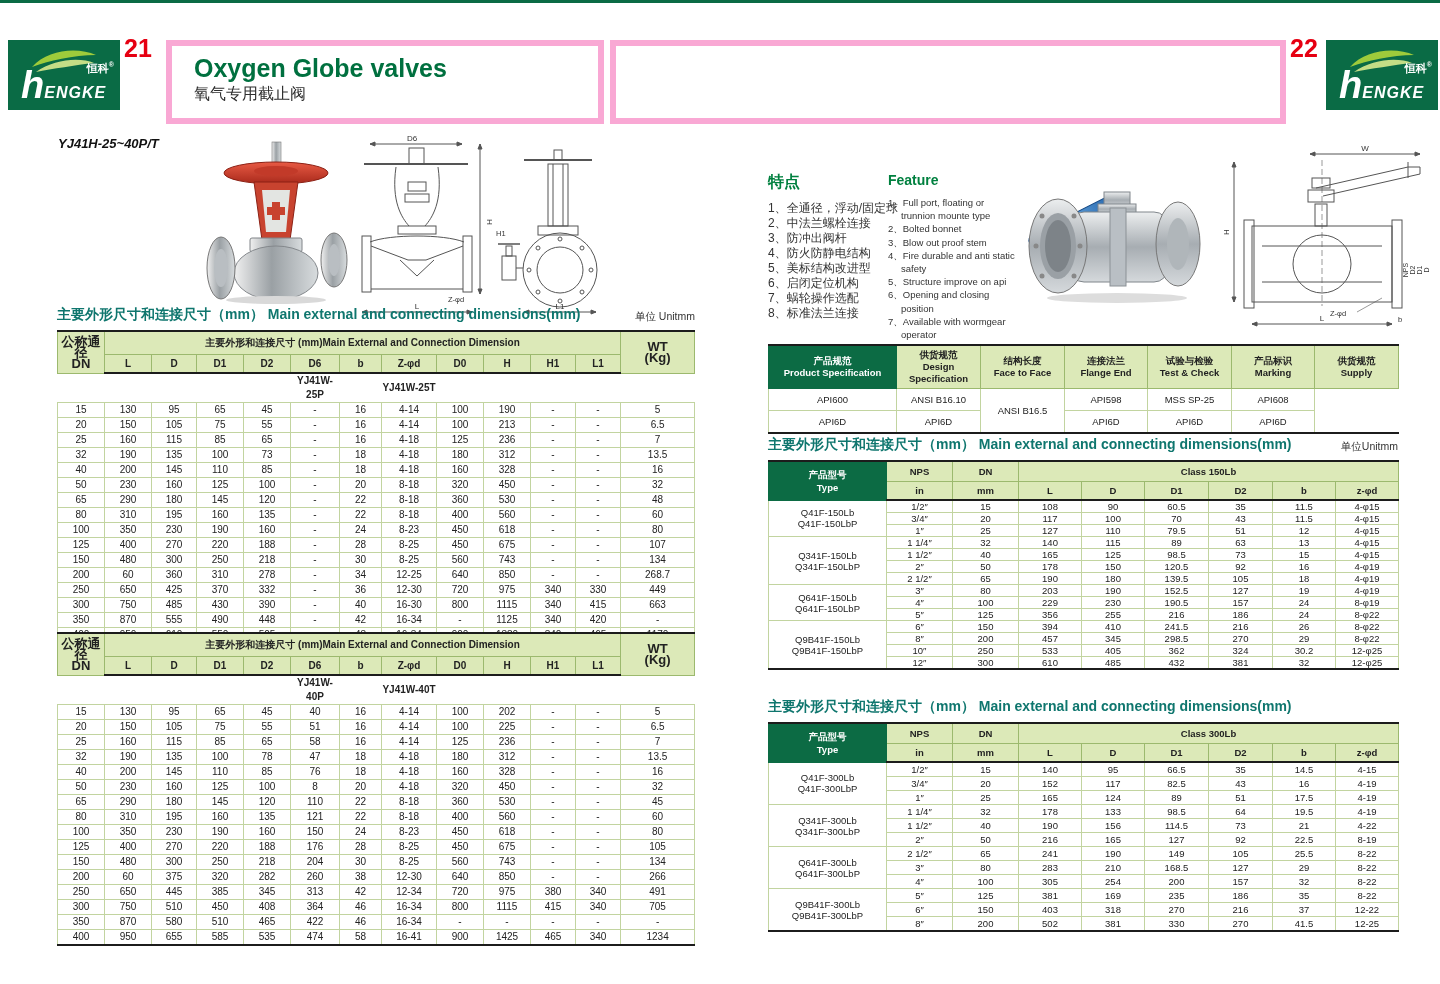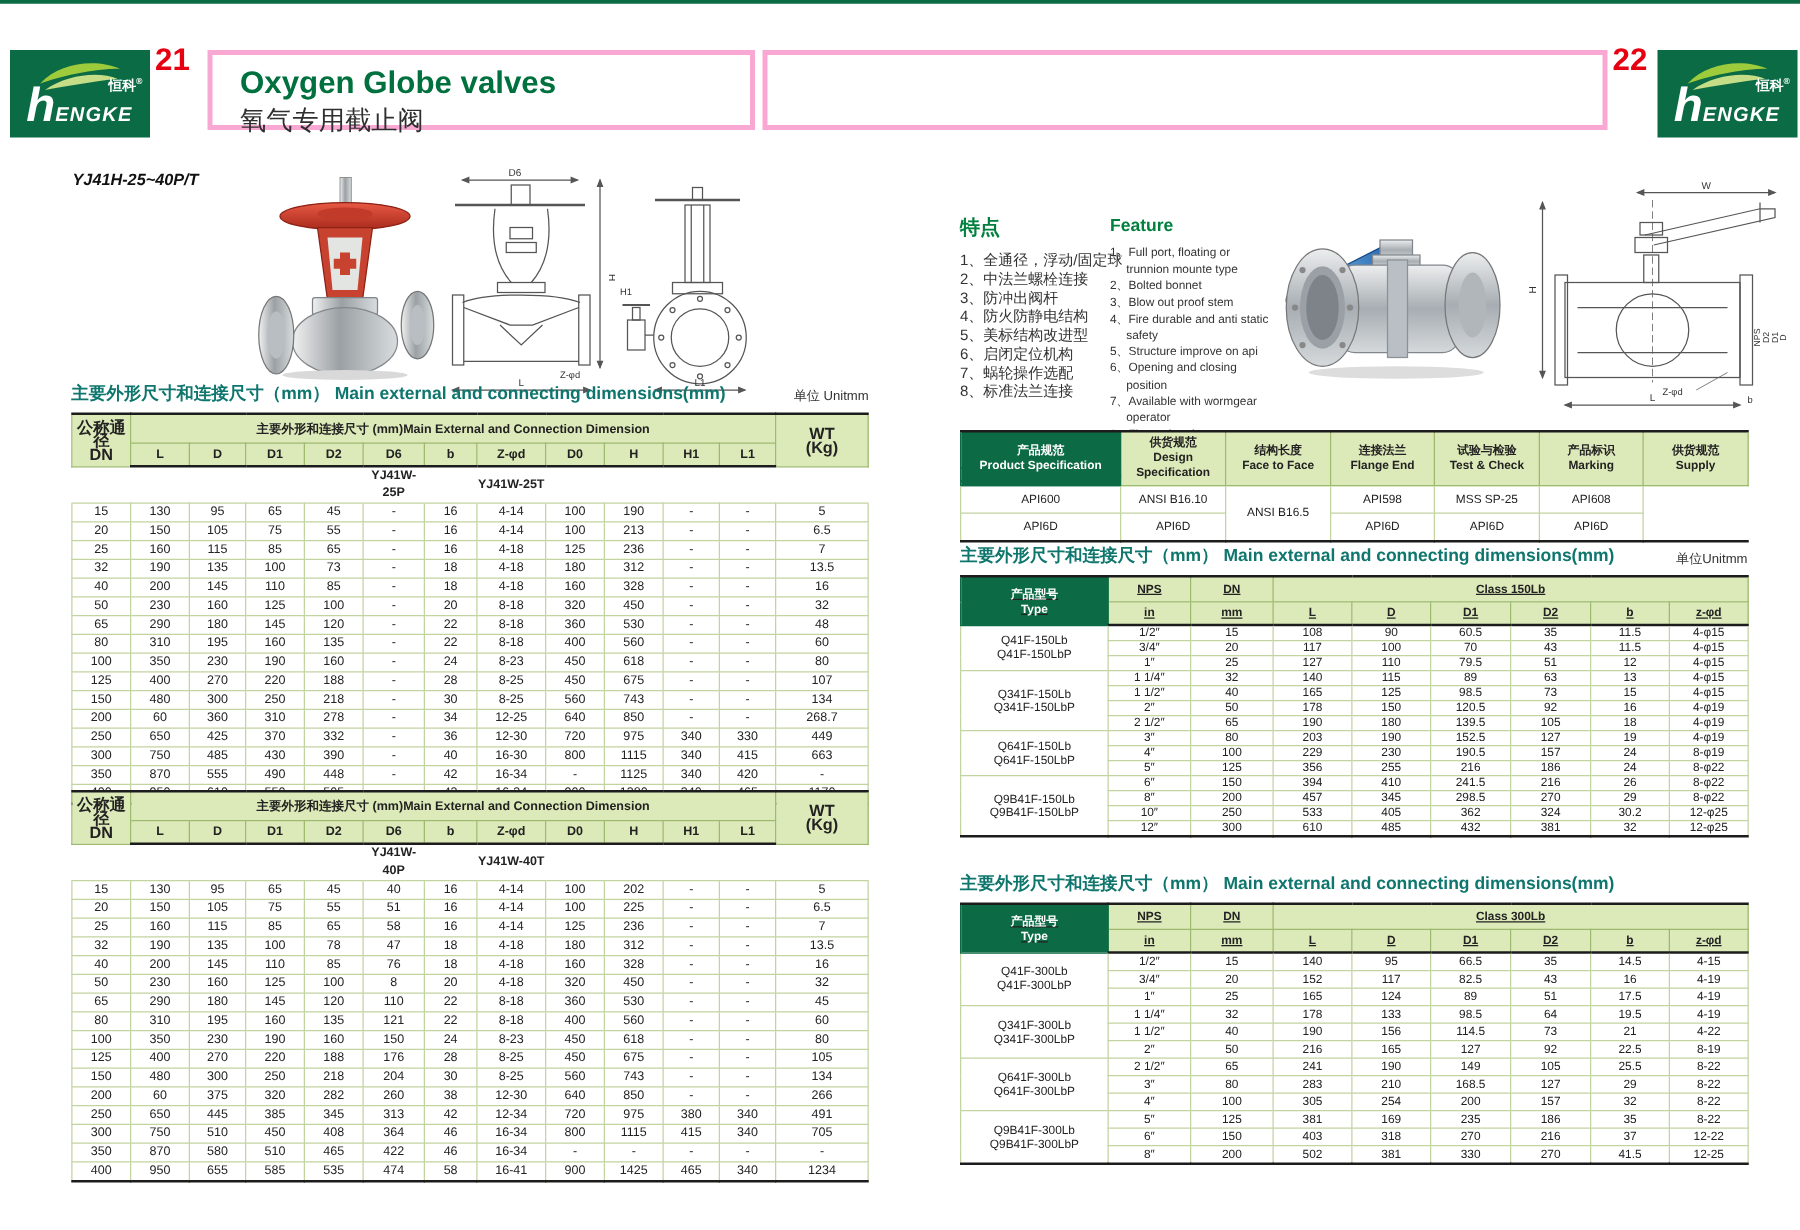--- a/index.html
+++ b/index.html
@@ -14,46 +14,46 @@
   .logo-right{left:1326px;top:40px;}
   .logo .leaf{position:absolute;left:20px;top:5px;}
   .logo .word{position:absolute;left:13px;bottom:9px;display:flex;align-items:flex-end;color:#fff;font-style:italic;font-weight:bold;}
   .logo .lead{font-size:38px;line-height:32px;}
   .logo .rest{font-size:16px;line-height:17px;letter-spacing:1px;}
   .logo .cn{position:absolute;top:21px;right:6px;color:#fff;font-size:11px;font-weight:bold;}
   .logo .cn sup{font-size:7px;}
   .pagenum{position:absolute;color:#e60012;font-size:25px;font-weight:800;}
   .pg-21{left:124px;top:34px;}
   .pg-22{left:1290px;top:34px;}
-  .titlebox{position:absolute;top:40px;height:64px;border:4px solid #f9a8d4;box-sizing:border-box;background:#fff;}
+  .titlebox{position:absolute;top:40px;height:84px;border:6px solid #f9a8d4;box-sizing:border-box;background:#fff;}
   .titlebox-left{left:166px;width:438px;padding:9px 0 0 22px;}
   .titlebox-right{left:610px;width:676px;padding:9px 0 0 158px;}
   .titlebox h1{margin:0;font-size:25px;line-height:27px;font-weight:800;color:#00703f;letter-spacing:0;}
-  .titlebox .sub{margin-top:2px;font-size:21px;color:#2f2f2f;}
+  .titlebox .sub{margin-top:2px;font-size:16px;color:#2f2f2f;}
   
   .sec-title{position:absolute;display:flex;justify-content:space-between;align-items:flex-end;}
   .sec-title .t{font-weight:800;color:#0f766e;font-size:14px;}
   .sec-title .u{font-size:10.5px;color:#333;}
   .model-code{position:absolute;left:58px;top:136px;font-size:13px;font-weight:bold;font-style:italic;color:#111;}
   
   .twrap{position:absolute;}
   table{border-collapse:collapse;table-layout:fixed;width:100%;}
   .ltable{font-size:10px;color:#222;}
   .ltable th{background:#dce9b8;border:1px solid #9cb96e;font-weight:bold;font-size:10px;padding:0;}
   .ltable thead{border-top:2px solid #1c1c1c;}
   .ltable tr.h1 th{height:22px;}
   .ltable tr.h2 th{height:17px;border-bottom:2px solid #1c1c1c;}
   .ltable td{border:1px solid #c2d4a0;text-align:center;height:14px;line-height:14px;padding:0;}
   .ltable{border-bottom:2px solid #1c1c1c;}
   .ltable .model-row td{border-left:none;border-right:none;font-weight:bold;height:15px;}
   .dnlbl{font-size:13px;line-height:11px;}
   
   .rtable{font-size:9.5px;color:#222;border-bottom:2px solid #1c1c1c;}
   .rtable th{background:#dce9b8;border:1px solid #9cb96e;font-weight:bold;font-size:9.5px;padding:0;height:19px;}
-  .rtable thead{border-top:2px solid #1c1c1c;text-decoration:underline;}
+  .rtable thead{border-top:2px solid #1c1c1c;}
   .rtable tr.h2 th{height:17px;border-bottom:2px solid #1c1c1c;}
   .rtable td{border:1px solid #c2d4a0;text-align:center;height:11px;line-height:11px;padding:0;}
   .rtable .typecell{font-size:9.5px;line-height:11px;}
   .r300 td{height:13px;line-height:13px;}
   th.dk, td.dk{background:#0c6b44 !important;color:#fff;border:1px solid #0c6b44 !important;}
   
   .spec{font-size:9.5px;border-bottom:2px solid #1c1c1c;}
   .spec th{background:#dce9b8;border:1px solid #9cb96e;font-weight:bold;height:42px;padding:0;font-size:9.5px;line-height:12px;}
   .spec thead{border-top:2px solid #1c1c1c;}
   .spec td{border:1px solid #c2d4a0;text-align:center;height:21px;padding:0;}

